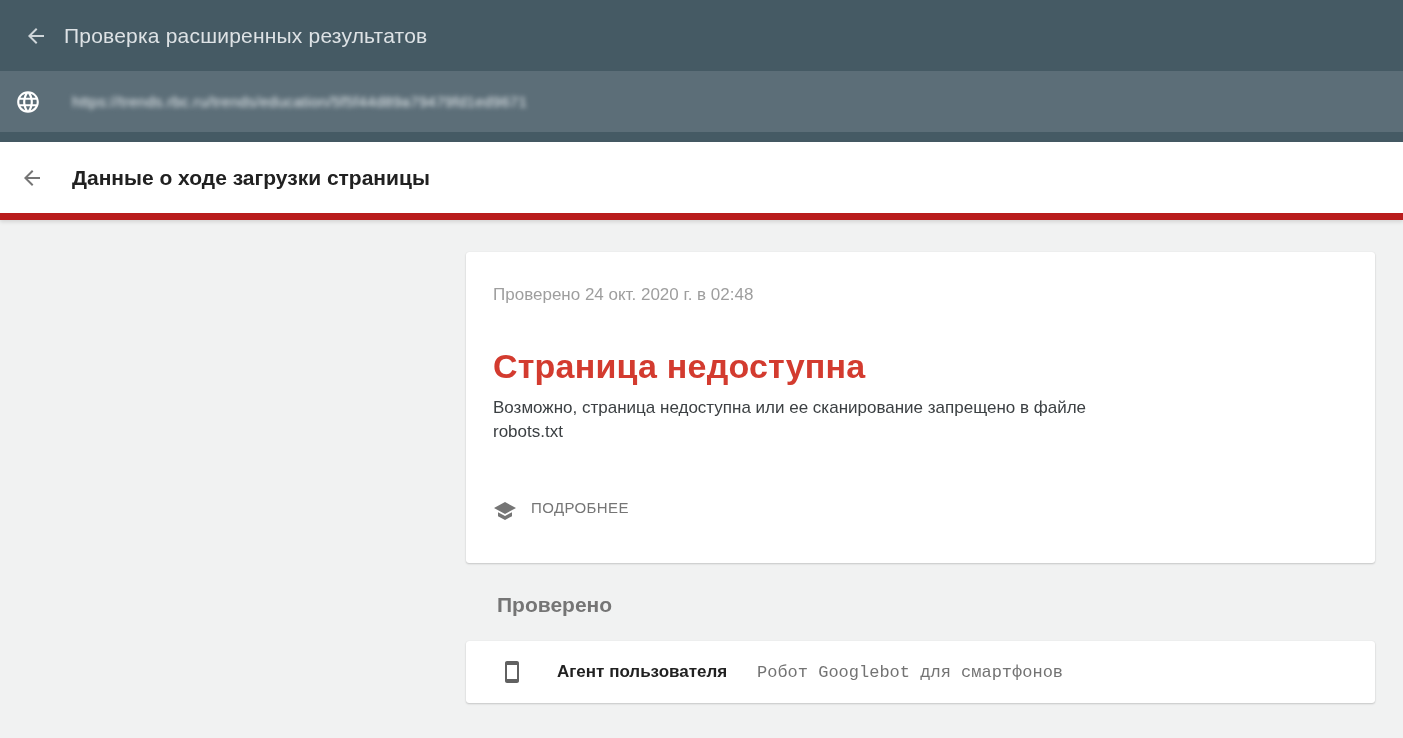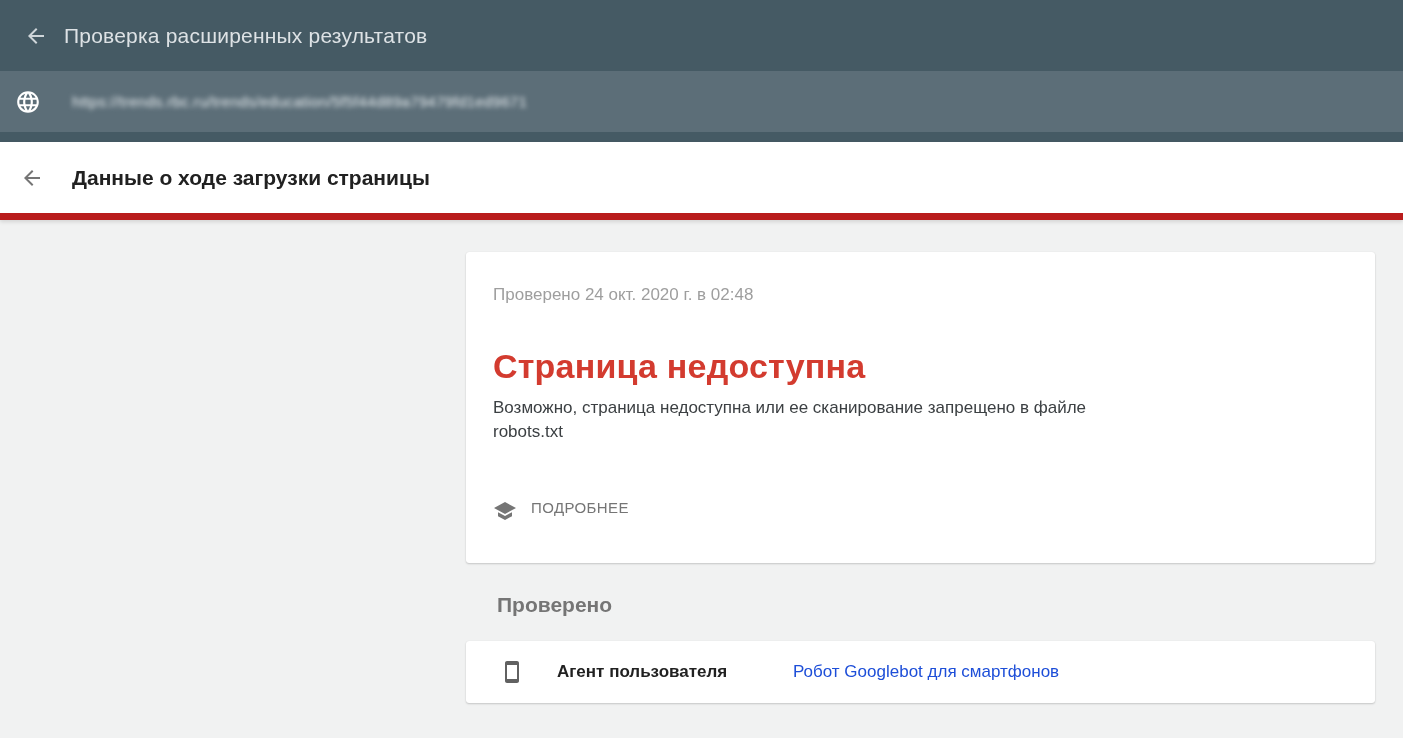--- a/index.html
+++ b/index.html
@@ -151,23 +151,23 @@
     display: flex; align-items: center; justify-content: center;
   }
   .detail-row-card .row-label {
     color: #212121;
     font-size: 17px;
     font-weight: 700;
     margin-left: 33px;
     width: 200px;
   }
   .detail-row-card .row-value {
-    color: #1d4ed8;
-    font-size: 17px;
-    margin-left: 36px;
+    color: #737373;
+    font-size: 17px;
+    font-family: Liberation Mono, monospace;
   }
 
   svg { display: block; }
 </style>
 </head>
 <body>
 
 <header class="appbar">
   <button class="back-btn">
     <span>

